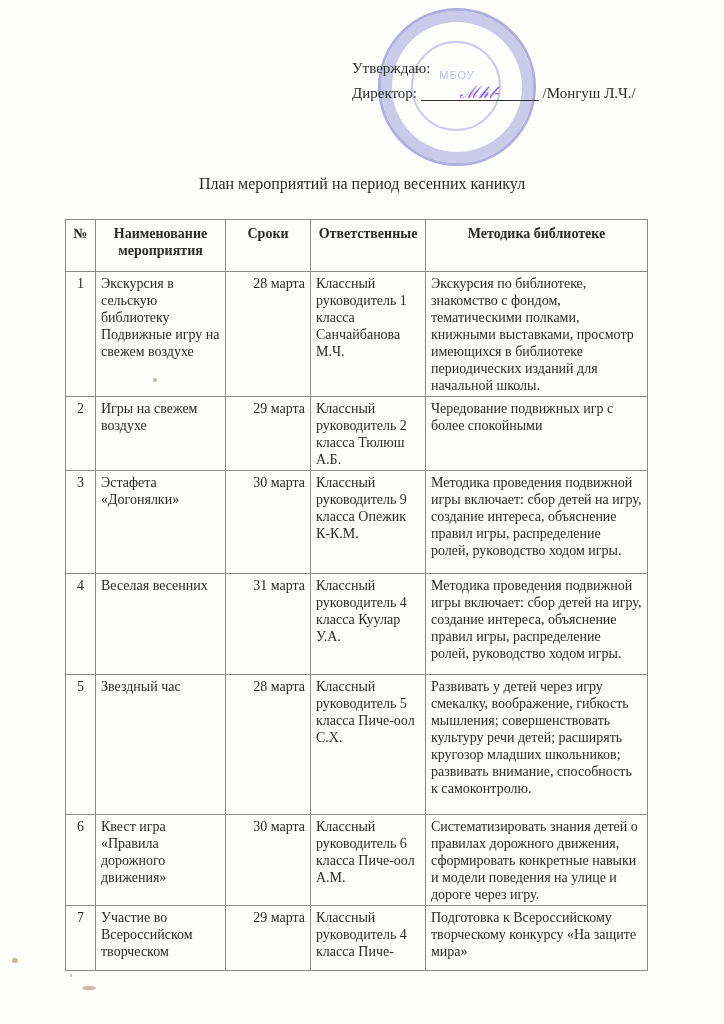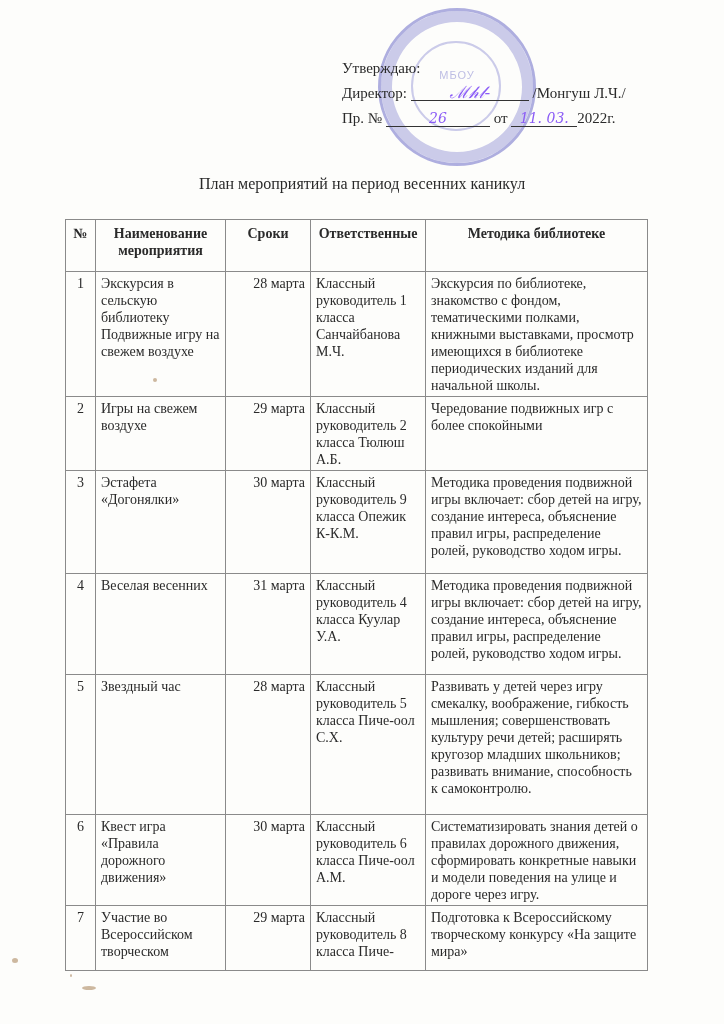--- a/index.html
+++ b/index.html
@@ -18,21 +18,21 @@
   }
   .stamp-inner {
     position: absolute; left: 30px; top: 30px; width: 86px; height: 86px;
     border-radius: 50%; border: 2px solid rgba(110,110,200,0.35);
   }
   .stamp-text {
     position: absolute; left: 0; top: 58px; width: 152px; text-align: center;
     font-family: "Liberation Sans", sans-serif; font-size: 11px;
     color: rgba(110,110,200,0.45); letter-spacing: 1px;
   }
-  .approve { position: absolute; left: 342px; top: 56px; font-size: 15px; line-height: 25px; }
+  .approve { position: absolute; left: 352px; top: 56px; font-size: 15px; line-height: 25px; }
   .approve .line { white-space: nowrap; }
   .blank {
     display: inline-block; border-bottom: 1px solid #333; text-align: center;
     font-family: "DejaVu Serif", serif; font-style: italic; color: #8b5cf6;
     font-size: 14px; line-height: 16px;
   }
   .sig { width: 118px; font-size: 17px; }
   .num { width: 104px; }
   .date { width: 66px; }
   .title {
@@ -72,26 +72,20 @@
 </div>
 
 <div class="approve">
   <div class="line">
     <span>Утверждаю:</span>
   </div>
   <div class="line">
     <span>Директор:</span>
     <span class="blank sig">ℳ𝒽𝓁-</span>
     <span>/Монгуш Л.Ч./</span>
-  </div>
-  <div class="line">
-    <span>Пр. №</span>
-    <span class="blank num">26</span>
-    <span>от</span>
-    <span class="blank date">11. 03.</span><span>2022г.</span>
   </div>
 </div>
 
 <div class="title">План мероприятий на период весенних каникул</div>
 
 <table class="plan">
   <thead>
     <tr>
       <th class="c1">№</th>
       <th class="c2">Наименование мероприятия</th>
@@ -140,21 +134,21 @@
       <td class="c1">6</td>
       <td class="c2">Квест игра «Правила дорожного движения»</td>
       <td class="c3">30 марта</td>
       <td class="c4">Классный руководитель 6 класса Пиче-оол А.М.</td>
       <td class="c5">Систематизировать знания детей о правилах дорожного движения, сформировать конкретные навыки и модели поведения на улице и дороге через игру.</td>
     </tr>
     <tr class="r7">
       <td class="c1">7</td>
       <td class="c2">Участие во Всероссийском творческом</td>
       <td class="c3">29 марта</td>
-      <td class="c4">Классный руководитель 8 класса Пиче-</td>
+      <td class="c4">Классный руководитель 4 класса Пиче-</td>
       <td class="c5">Подготовка к Всероссийскому творческому конкурсу «На защите мира»</td>
     </tr>
   </tbody>
 </table>
 
 <div class="speck" style="left:12px;top:958px;width:6px;height:5px;"></div>
 <div class="speck" style="left:82px;top:986px;width:14px;height:4px;"></div>
 <div class="speck" style="left:70px;top:974px;width:2px;height:3px;"></div>
 <div class="speck" style="left:153px;top:378px;width:4px;height:4px;"></div>
 

